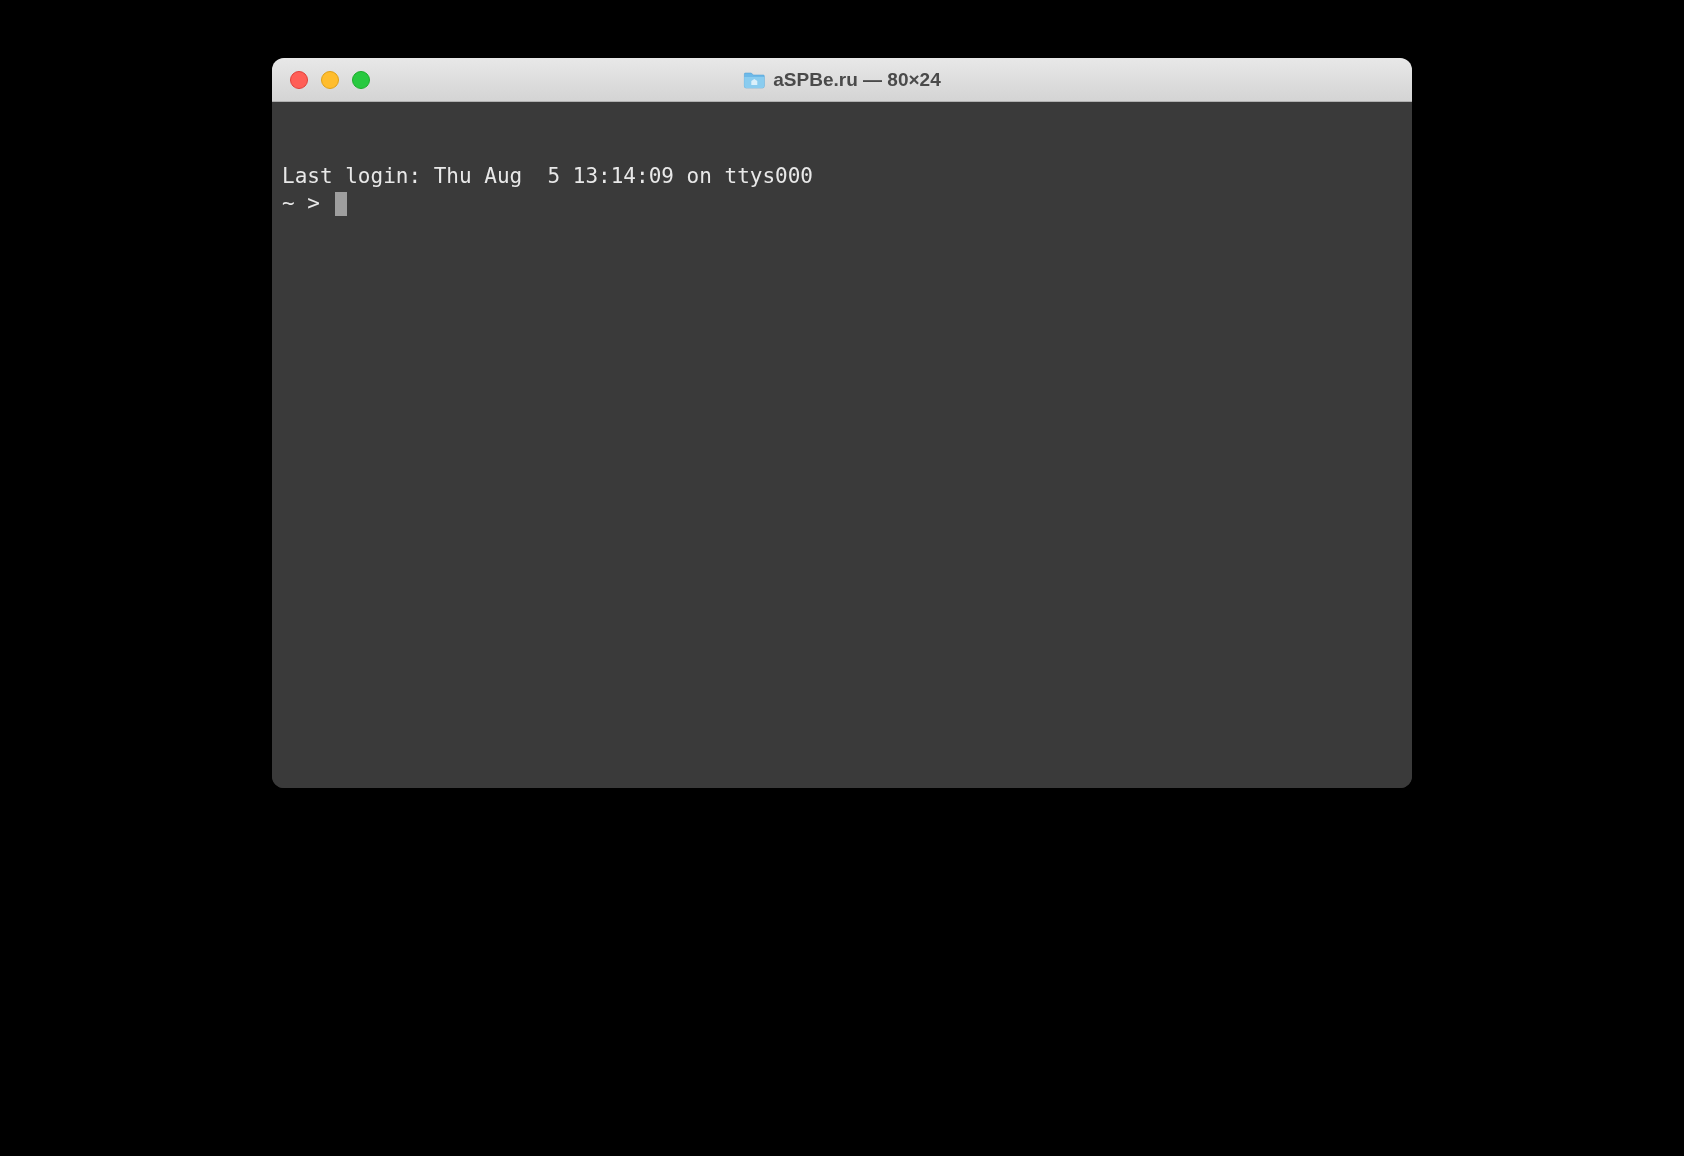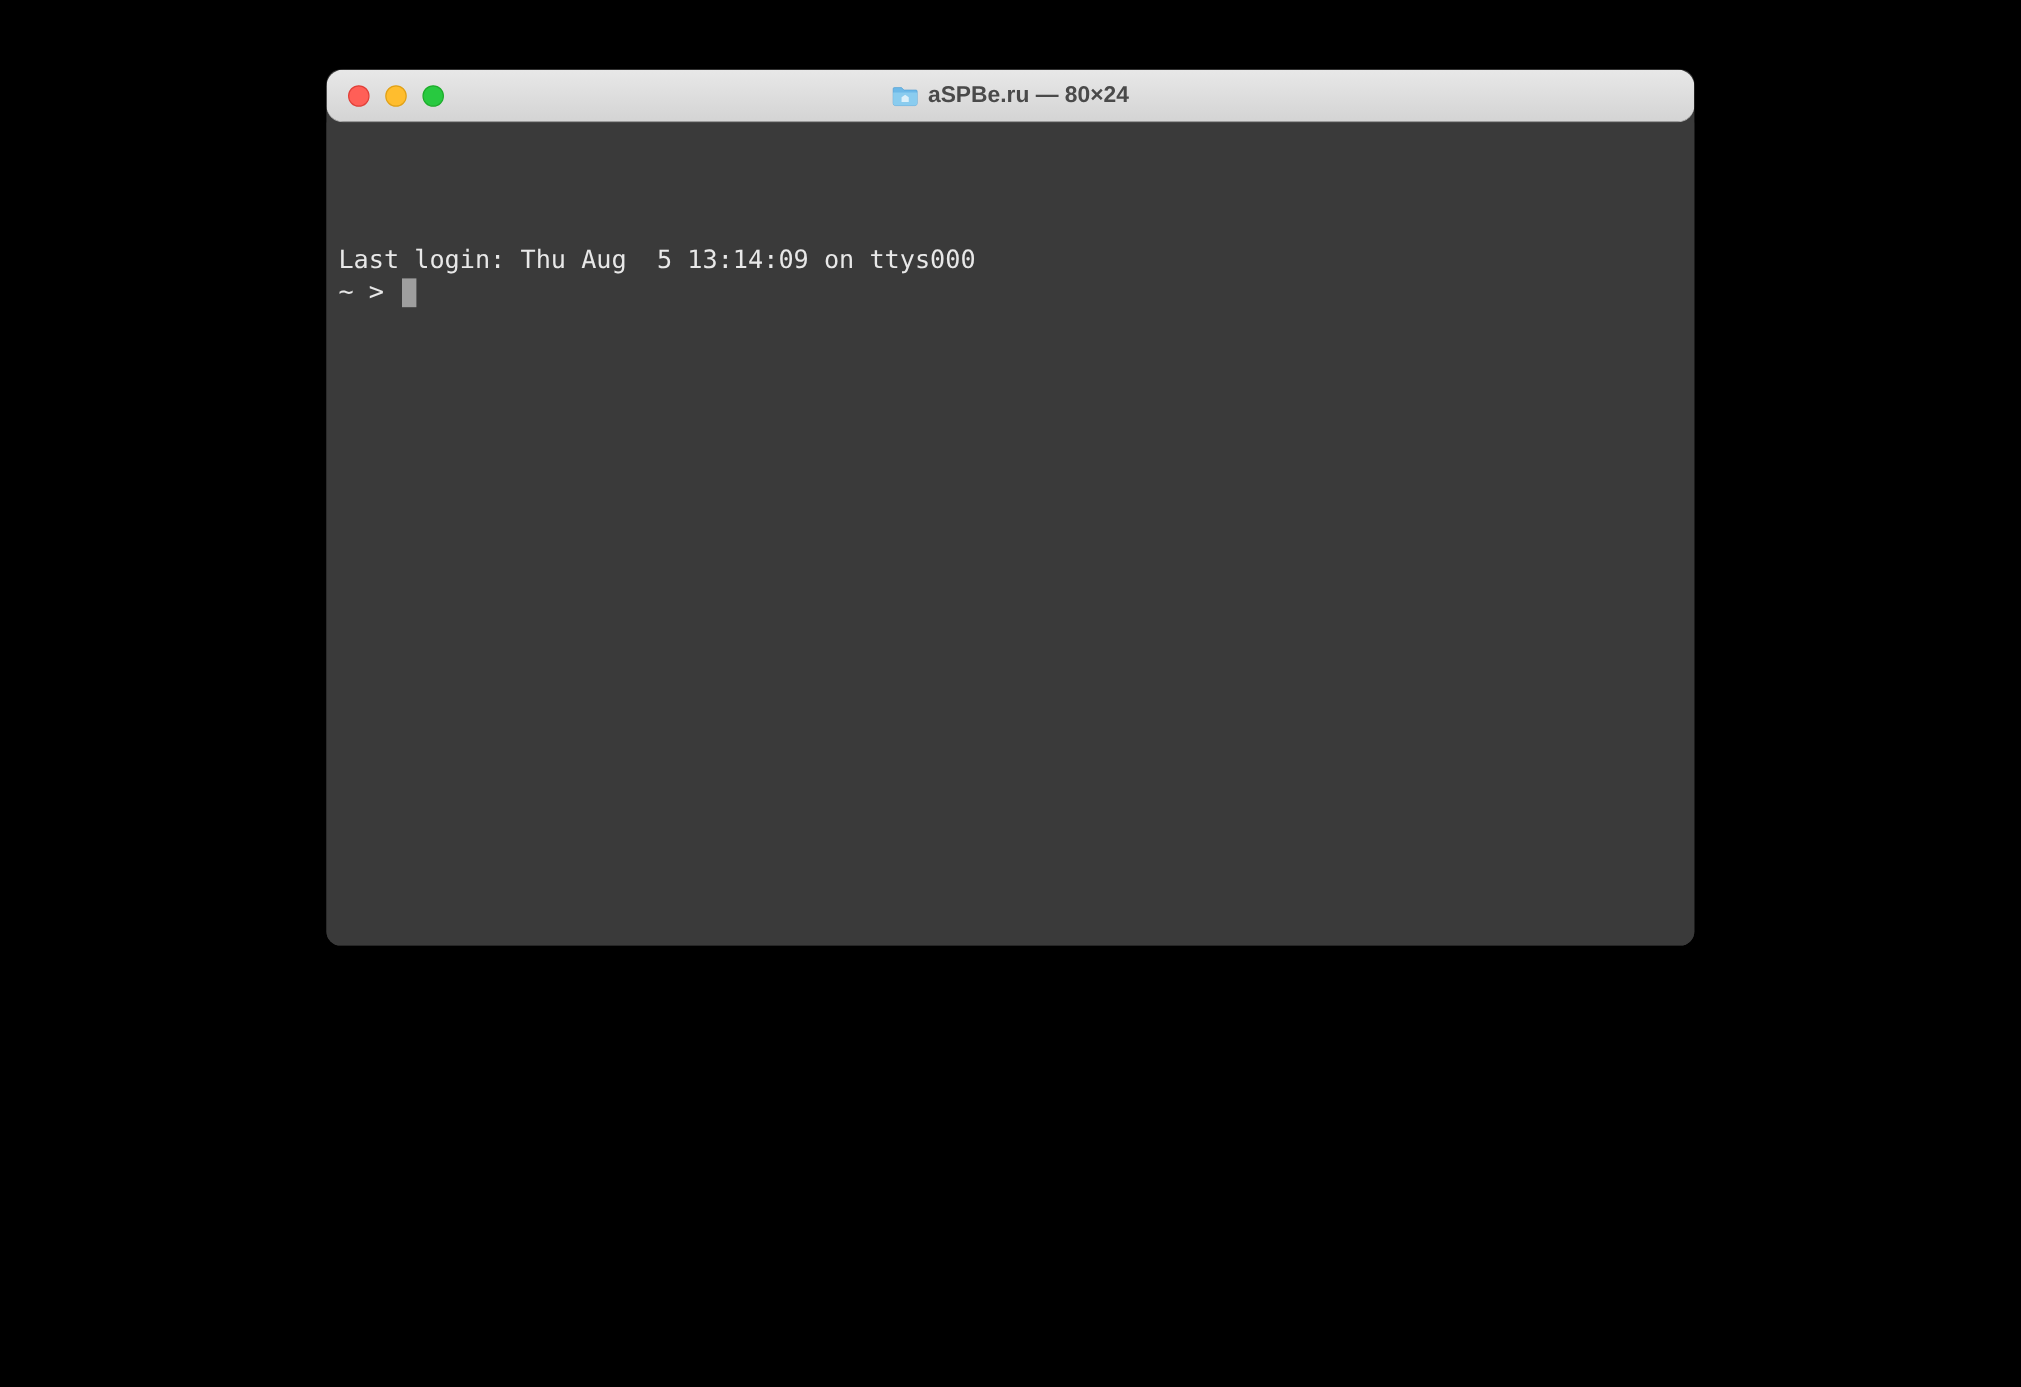--- a/index.html
+++ b/index.html
@@ -29,21 +29,20 @@
       flex-direction: column;
     }
     
     .titlebar {
       height: 44px;
       background: linear-gradient(to bottom, #e8e8e8, #d4d4d4);
       display: flex;
       align-items: center;
       position: relative;
       border-bottom: 1px solid #b0b0b0;
-      border-radius: 14px;
     }
     
     .traffic-lights {
       display: flex;
       gap: 13px;
       padding-left: 18px;
       align-items: center;
     }
     
     .traffic-light {
@@ -102,21 +101,20 @@
       padding: 6px 10px;
       font-family: "SF Mono", "Menlo", "Monaco", "Consolas", monospace;
       font-size: 21px;
       line-height: 1.3;
       color: #e8e8e8;
       white-space: pre;
     }
     
     .terminal-line {
       display: block;
-      margin-top: 40px;
     }
     
     .prompt-line {
       display: flex;
       align-items: center;
     }
     
     .cursor {
       display: inline-block;
       width: 12px;

